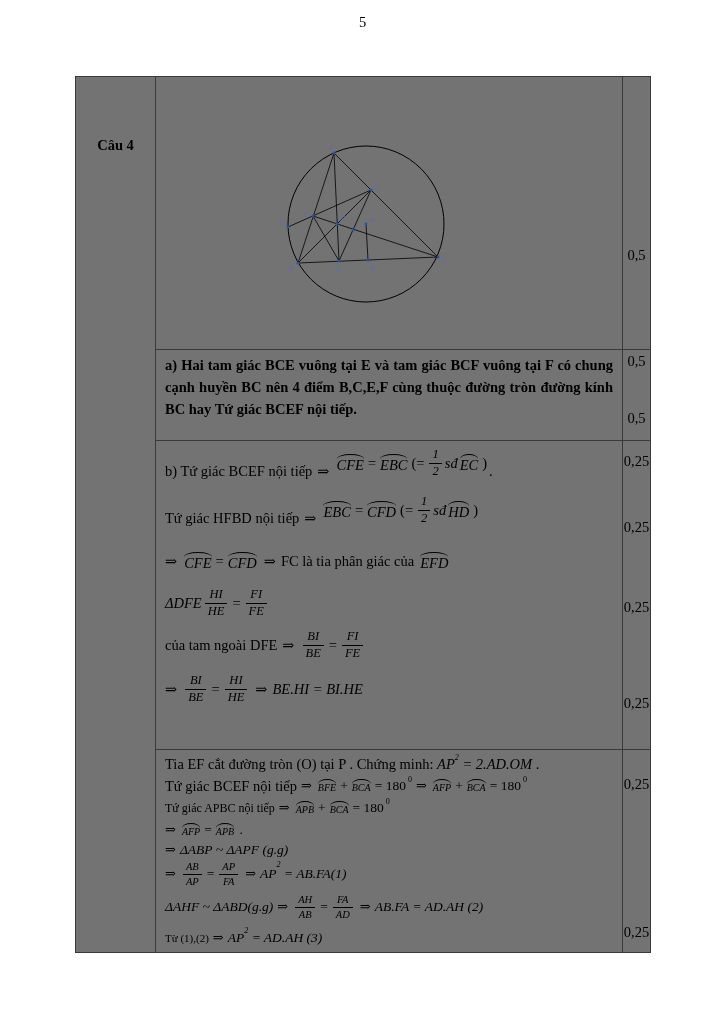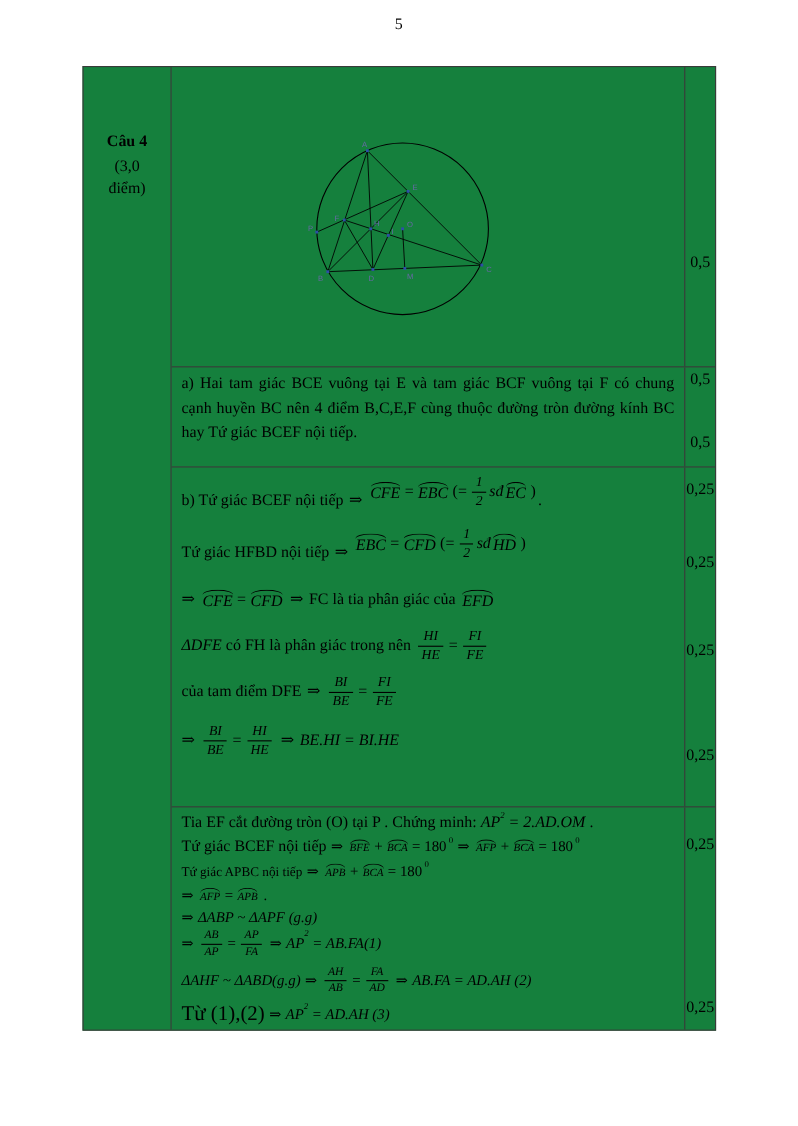--- a/index.html
+++ b/index.html
@@ -1,21 +1,21 @@
 <!DOCTYPE html>
 <html><head>
 <meta charset="utf-8">
 <style>
   * { margin:0; padding:0; box-sizing:border-box; }
   html,body { width:725px; height:1024px; background:#ffffff; }
   body { position:relative; font-family:"Liberation Serif","DejaVu Serif",serif; color:#000; }
 
   .page-number { position:absolute; top:14px; left:0; width:725px; text-align:center; font-size:14.5px; }
 
-  .doc-table { position:absolute; left:75px; top:60px; width:576px; display:flex; border:1px solid #3a3a3a; background:#15803d; }
+  .doc-table { position:absolute; left:75px; top:76px; width:576px; display:flex; border:1px solid #3a3a3a; background:#737373; }
   .col-question { width:80px; border-right:1px solid #3a3a3a; text-align:center; font-size:14.5px; padding-top:60px; }
   .q-label { font-weight:bold; }
   .q-points { margin-top:4px; line-height:1.35; padding:0 12px; }
 
   .col-body { flex:1; display:flex; flex-direction:column; }
   .row { display:flex; border-bottom:1px solid #3a3a3a; }
   .row:last-child { border-bottom:none; }
   .cell-main { width:467px; border-right:1px solid #3a3a3a; font-size:14.5px; }
   .cell-score { flex:1; position:relative; font-size:14.5px; }
   .score { position:absolute; left:0; width:100%; text-align:center; white-space:nowrap; }
@@ -24,21 +24,21 @@
   .row2 .cell-main { height:90px; }
   .row3 .cell-main { height:308px; }
   .row4 .cell-main { height:202px; }
 
   .figure-wrap { padding:62px 0 0 100px; }
   .fig-circle { fill:none; stroke:#000; stroke-width:1; }
   .fig-line { stroke:#000; stroke-width:0.8; }
   .fig-point { fill:#2d4fa6; }
   .fig-label { font-size:7px; fill:#6868a8; font-family:"Liberation Sans","DejaVu Sans",sans-serif; }
 
-  .part-a { padding:5px 9px; text-align:justify; line-height:1.5; }
+  .part-a { padding:5px 9px; text-align:justify; line-height:1.5;font-weight:bold; }
 
   .solution-b { padding:6px 9px 0; }
   .solution-c { padding:3px 9px 0; }
   .bline, .cline { display:flex; align-items:center; flex-wrap:nowrap; }
   .txt { white-space:pre; }
   .it { font-style:italic; white-space:pre; }
   .arrow { margin:0 5px; white-space:pre; }
   .math { display:inline-flex; align-items:center; }
   .lift { transform:translateY(-8px); }
   .mop { margin:0 2px; white-space:pre; }
@@ -61,21 +61,20 @@
 </head>
 <body>
 
 <div class="page">
   <div class="page-number">5</div>
 
   <div class="doc-table">
 
     <div class="col-question">
       <div class="q-label">Câu 4</div>
-      <div class="q-points">(3,0 điểm)</div>
     </div>
 
     <div class="col-body">
 
       <div class="row row1">
         <div class="cell-main">
           <div class="figure-wrap">
             <svg width="225" height="172" viewBox="0 0 225 172">
               <circle class="fig-circle" cx="110" cy="85" r="78"></circle>
               <g>
@@ -179,35 +178,34 @@
             <span class="arc">CFE</span>
             <span class="mop">=</span>
             <span class="arc">CFD</span>
             <span class="arrow">⇒</span>
             <span class="txt">FC là tia phân giác của</span>
             <span class="arc" style="margin-left:4px">EFD</span>
           </div>
 
           <div class="bline" style="height:44px">
             <span class="it">ΔDFE</span>
-            <span class="txt"> có FH là phân giác trong nên </span>
             <span class="frac">
                 <span class="num">HI</span>
                 <span class="den">HE</span>
               </span>
             <span class="mop">=</span>
             <span class="frac">
                 <span class="num">FI</span>
                 <span class="den">FE</span>
               </span>
           </div>
 
 
           <div class="bline" style="height:40px">
-            <span class="txt">của tam điểm DFE</span>
+            <span class="txt">của tam ngoài DFE</span>
             <span class="arrow">⇒</span>
             <span class="frac">
                 <span class="num">BI</span>
                 <span class="den">BE</span>
               </span>
             <span class="mop">=</span>
             <span class="frac">
                 <span class="num">FI</span>
                 <span class="den">FE</span>
               </span>
@@ -314,21 +312,21 @@
             <span class="mop">=</span>
             <span class="frac">
                 <span class="num">FA</span>
                 <span class="den">AD</span>
               </span>
             <span class="arrow">⇒</span>
             <span class="it">AB.FA = AD.AH (2)</span>
           </div>
 
           <div class="cline" style="min-height:24px">
-            <span class="txt" style="font-size:19px">Từ (1),(2)</span>
+            <span class="txt" style="font-size:11px">Từ (1),(2)</span>
             <span class="arrow">⇒</span>
             <span class="it">AP</span>
             <span class="sup it">2</span>
             <span class="it"> = AD.AH (3)</span>
           </div>
 
         </div>
         <div class="cell-score">
           <span class="score" style="top:26px">0,25</span>
           <span class="score" style="top:174px">0,25</span>

